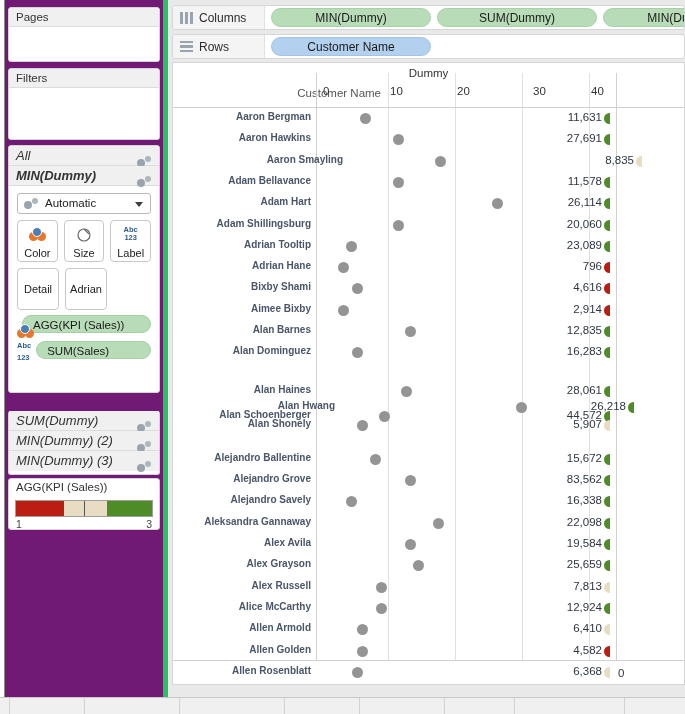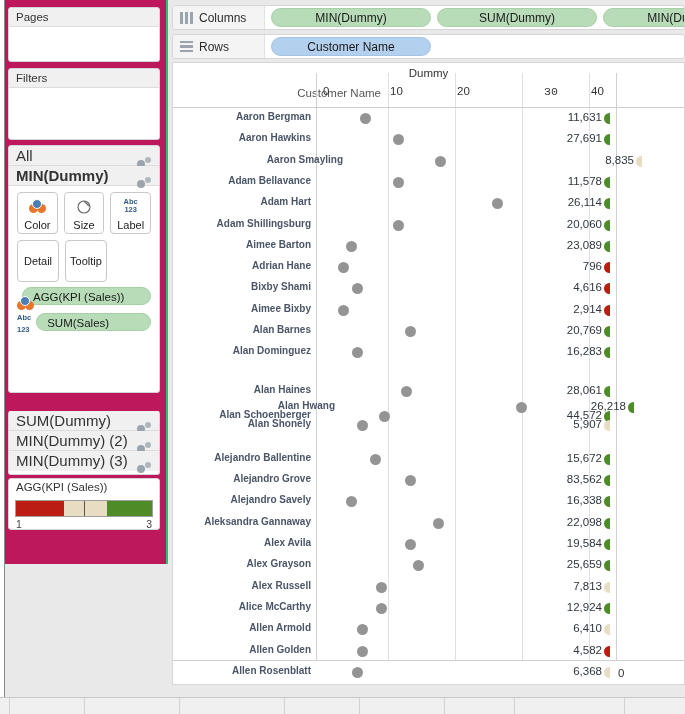--- a/index.html
+++ b/index.html
@@ -14,23 +14,23 @@
   }
   #app {
     position: relative;
     width: 685px; height: 714px;
     background: #e9e9e9;
   }
 
   
   #left-panel {
     position: absolute; left: 0; top: 0;
-    width: 168px; height: 564px;
-    background: #be185d;
-    border-right: 2px solid #22c55e;
+    width: 168px; height: 714px;
+    background: #701a75;
+    border-right: 5px solid #22c55e;
   }
   #left-panel::before {
     content: ""; position: absolute; left: 0; top: 0;
     width: 4px; height: 714px; background: #ffffff;
     border-right: 1px solid #8a8a8a;
   }
 
   .card {
     position: absolute; left: 8px; width: 152px;
     background: #ffffff;
@@ -51,22 +51,23 @@
   #card-pages .card-body { height: 34px; }
   #card-filters { top: 68px; height: 72px; }
   #card-filters .card-body { height: 51px; }
 
   #card-marks { top: 145px; height: 248px; border-radius: 3px; }
   .marks-row {
     height: 20px; line-height: 20px;
     padding-left: 7px; padding-right: 6px;
     background: #f0f0f0;
     border-bottom: 1px solid #dcdcdc;
-    font-size: 15px; color: #333;
+    font-size: 13px; color: #333;
     position: relative;
+    font-style: italic;
   }
   .marks-row.bold { font-weight: bold; }
   .marks-row .mk-ico { position: absolute; right: 7px; top: 5px; }
 
   
   .dots2 { position: relative; width: 15px; height: 11px; display: inline-block; vertical-align: middle; }
   .dots2 i { position: absolute; border-radius: 50%; display: block; }
   .dots2 i.b { width: 8px; height: 8px; left: 0; top: 3px; background: #9aa4ae; }
   .dots2 i.s { width: 6px; height: 6px; left: 8px; top: 0px; background: #aeb6be; }
 
@@ -296,20 +297,28 @@
         </span>
       </div>
 
       <div class="marks-row bold">
         <span>MIN(Dummy)</span>
         <span class="mk-ico">
           <span class="dots2"><i class="b"></i><i class="s"></i></span>
         </span>
       </div>
 
+      <div class="mark-type-select">
+        <span class="dots2">
+            <i class="b"></i>
+            <i class="s"></i>
+          </span>
+        <span>Automatic</span>
+        <span class="caret"></span>
+      </div>
 
       <div class="btn-grid">
         <div class="mbtn">
           <span class="glyph">
             <span class="color-glyph">
                 <i class="oL"></i>
                 <i class="oR"></i>
                 <i class="blue"></i>
               </span>
           </span>
@@ -330,21 +339,21 @@
           </span>
           <span>Label</span>
         </div>
       </div>
 
       <div class="btn-grid">
         <div class="mbtn txtonly">
           <span>Detail</span>
         </div>
         <div class="mbtn txtonly">
-          <span>Tooltip</span>
+          <span>Adrian</span>
         </div>
       </div>
 
       <div class="pill-row">
         <span>
           <span class="color-glyph"><i class="oL"></i><i class="oR"></i><i class="blue"></i></span>
         </span>
         <span class="pill-g">AGG(KPI (Sales))</span>
       </div>
 
@@ -424,21 +433,21 @@
         </div>
     </div>
 
     <div id="viz">
       <div id="axis-title">Dummy</div>
       <div id="col-header-label">Customer Name</div>
       <div id="axis-ticks">
           <div class="axis-tick" style="left: 150px;">0</div>
           <div class="axis-tick" style="left: 217px;">10</div>
           <div class="axis-tick" style="left: 284px;">20</div>
-          <div class="axis-tick" style="left: 371px; font-family: Liberation Mono, monospace;">30</div>
+          <div class="axis-tick" style="left: 360px;">30</div>
           <div class="axis-tick" style="left: 418px;">40</div>
         </div>
       <div id="gridlines">
           <div class="gridline" style="left: 215px; height: 587px;"></div>
           <div class="gridline" style="left: 282px; height: 587px;"></div>
           <div class="gridline" style="left: 349px; height: 587px;"></div>
           <div class="gridline" style="left: 416px; height: 587px;"></div>
         </div>
       <div id="plot-left-rule" style="height: 587px;"></div>
       <div id="plot-right-rule" style="height: 587px;"></div>
@@ -486,21 +495,21 @@
           </div>
           <div class="row" style="top: 151.5px;">
             <div class="row-name">Adam Shillingsburg</div>
             <div class="dot" style="left: 225.72px; background: rgb(148, 148, 148);"></div>
             <div class="row-value">20,060</div>
             <div class="kpi-clip">
               <i style="background: rgb(77, 140, 39);"></i>
             </div>
           </div>
           <div class="row" style="top: 172.8px;">
-            <div class="row-name">Aimee Barton</div>
+            <div class="row-name">Adrian Tooltip</div>
             <div class="dot" style="left: 178.82px; background: rgb(148, 148, 148);"></div>
             <div class="row-value">23,089</div>
             <div class="kpi-clip">
               <i style="background: rgb(77, 140, 39);"></i>
             </div>
           </div>
           <div class="row" style="top: 194.1px;">
             <div class="row-name">Adrian Hane</div>
             <div class="dot" style="left: 170.11px; background: rgb(148, 148, 148);"></div>
             <div class="row-value">796</div>
@@ -520,21 +529,21 @@
             <div class="row-name">Aimee Bixby</div>
             <div class="dot" style="left: 170.11px; background: rgb(148, 148, 148);"></div>
             <div class="row-value">2,914</div>
             <div class="kpi-clip">
               <i style="background: rgb(187, 29, 19);"></i>
             </div>
           </div>
           <div class="row" style="top: 258px;">
             <div class="row-name">Alan Barnes</div>
             <div class="dot" style="left: 237.78px; background: rgb(148, 148, 148);"></div>
-            <div class="row-value">20,769</div>
+            <div class="row-value">12,835</div>
             <div class="kpi-clip">
               <i style="background: rgb(77, 140, 39);"></i>
             </div>
           </div>
           <div class="row" style="top: 279.3px;">
             <div class="row-name">Alan Dominguez</div>
             <div class="dot" style="left: 184.18px; background: rgb(148, 148, 148);"></div>
             <div class="row-value">16,283</div>
             <div class="kpi-clip">
               <i style="background: rgb(77, 140, 39);"></i>

